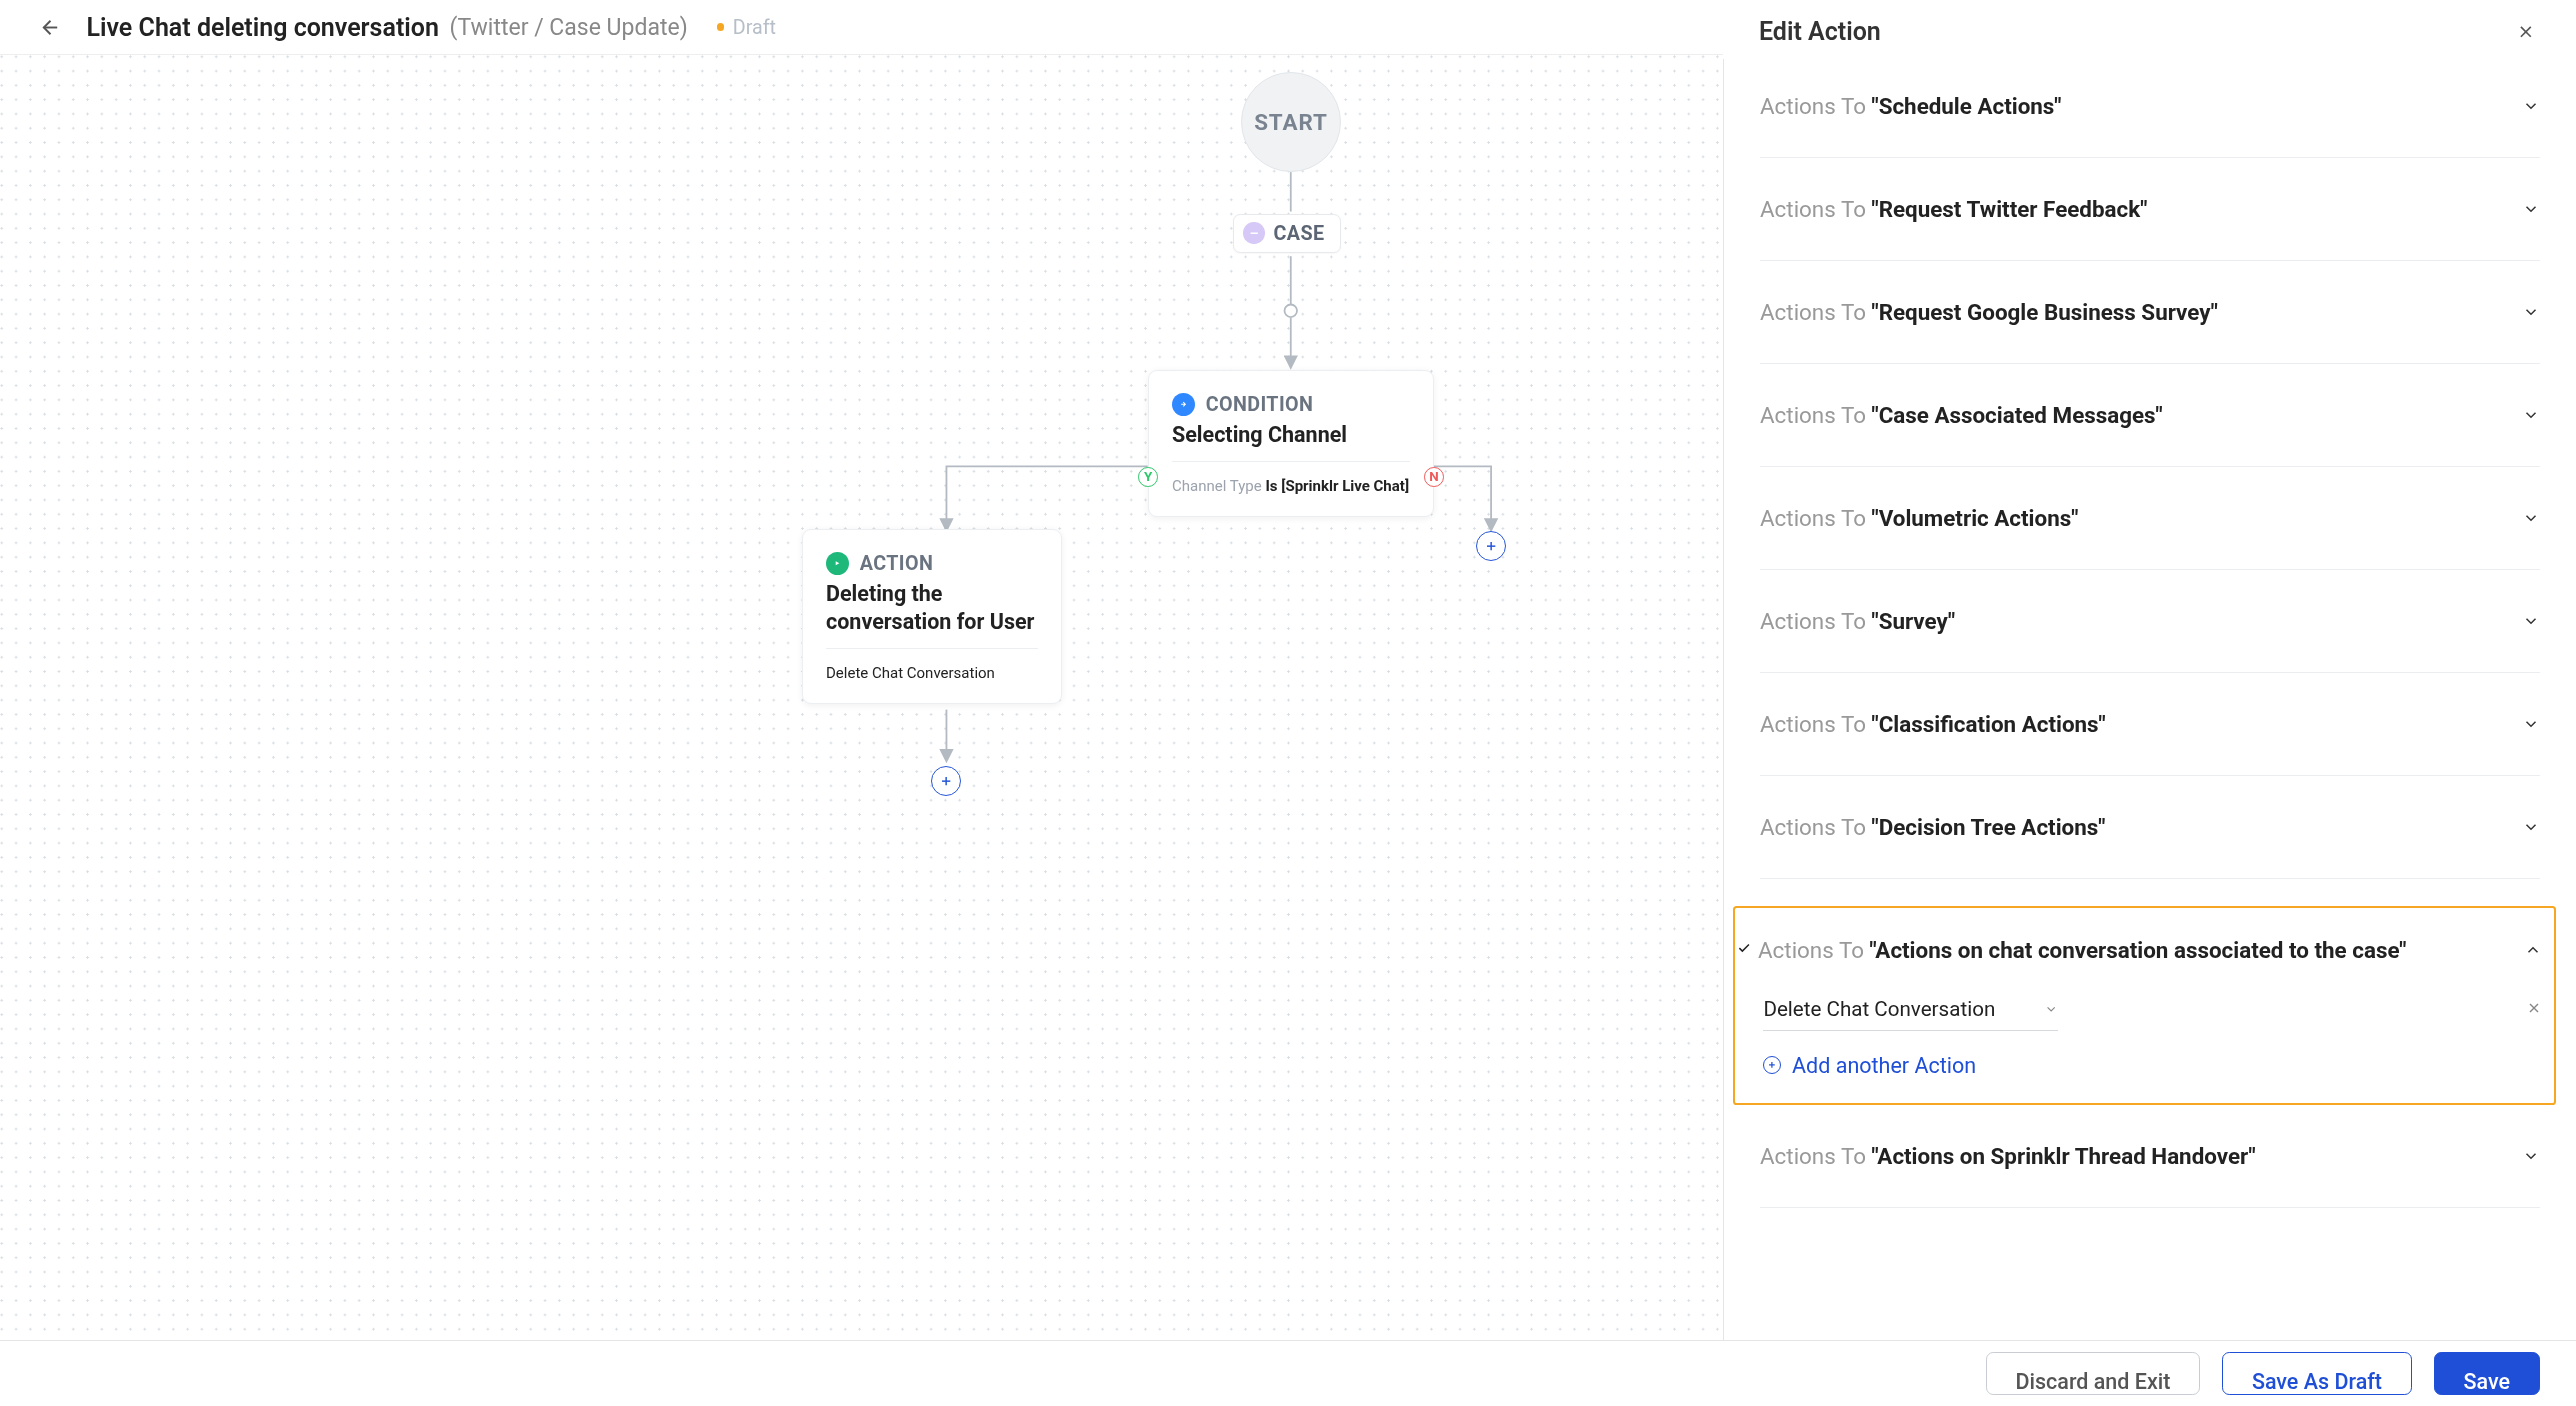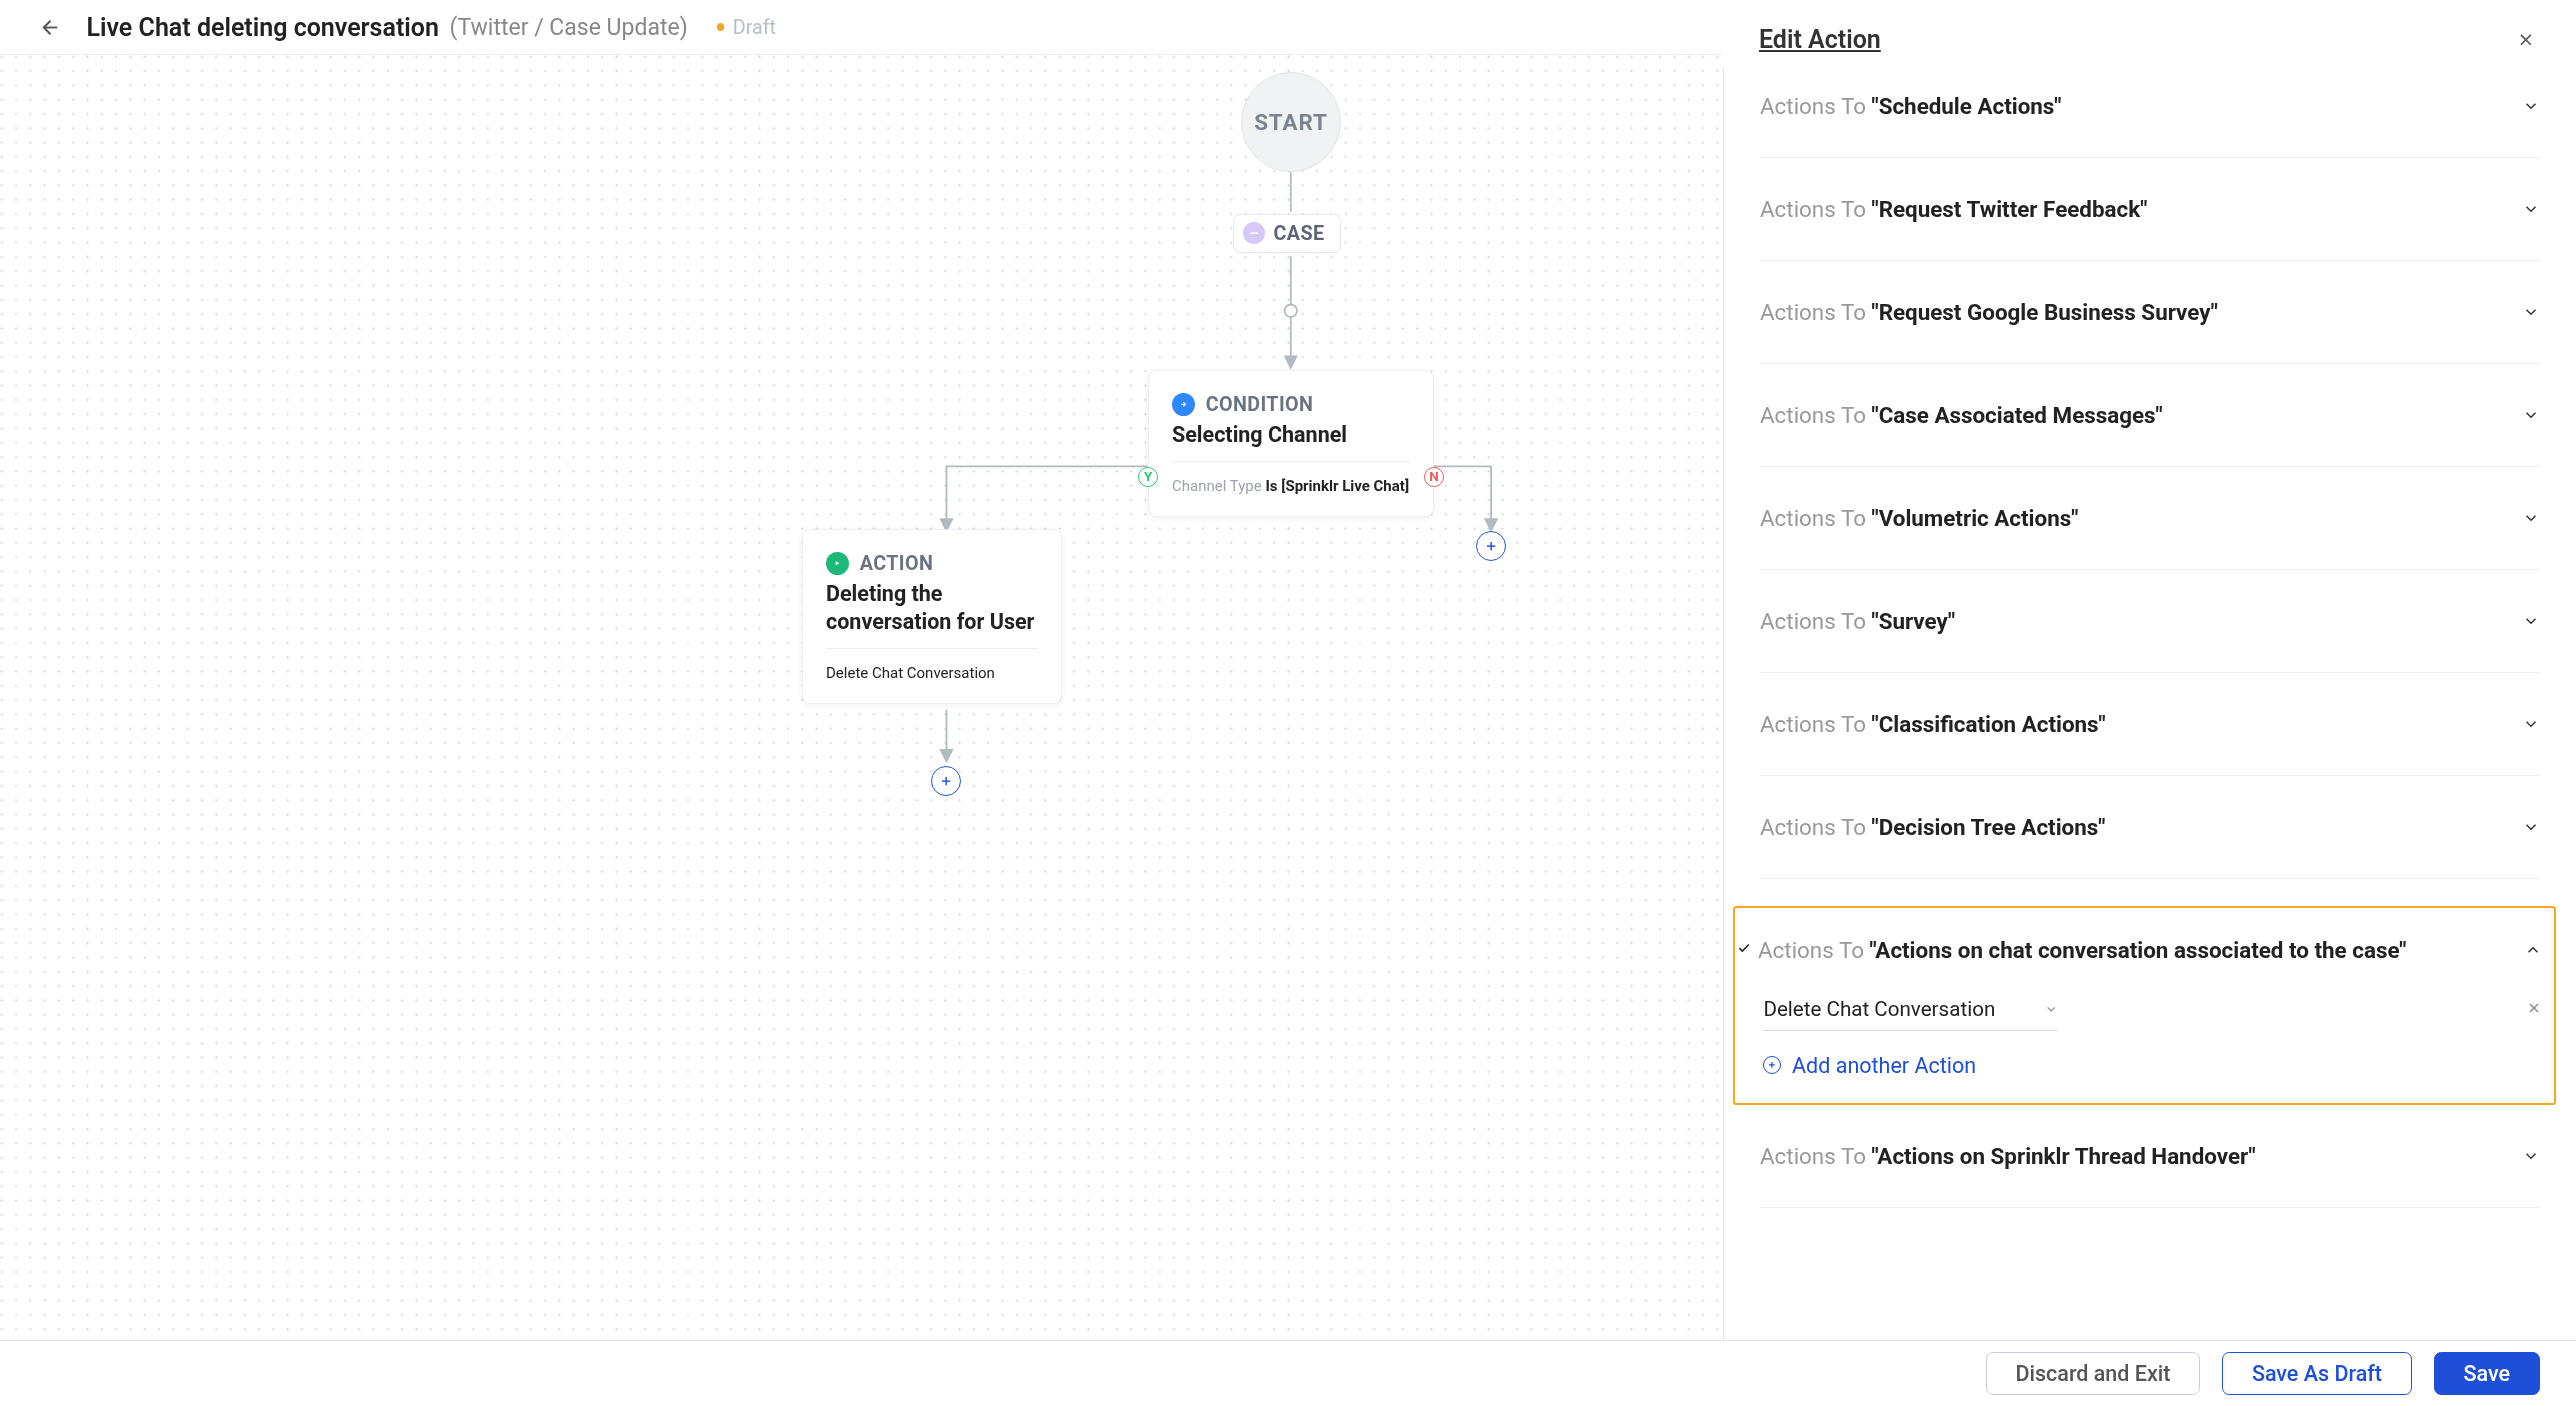--- a/index.html
+++ b/index.html
@@ -40,21 +40,21 @@
 
 .yes-badge, .no-badge { position: absolute; width: 19.7px; height: 19.7px; border-radius: 50%; background: #fff; display: flex; align-items: center; justify-content: center; font-size: 13.4px; font-weight: 700; }
 .yes-badge { border: 1.8px solid #2ec76a; color: #2ec76a; }
 .no-badge { border: 1.8px solid #ef5a5a; color: #ef5a5a; }
 
 .plus-circle { width: 30px; height: 30px; border-radius: 50%; border: 1.8px solid #2656d8; background: #fff; display: flex; align-items: center; justify-content: center; color: #2656d8; cursor: pointer; }
 
 svg.connector { position: absolute; pointer-events: none; }
 
 
-.panel-head { display: flex; align-items: center; justify-content: space-between; padding: 0 36px; height: 55px; position: absolute; top: 12px; right: 0; width: 853px; background: #fff; text-decoration: underline; }
+.panel-head { display: flex; align-items: center; justify-content: space-between; padding: 0 36px; height: 55px; position: absolute; top: 4px; right: 0; width: 853px; background: #fff; }
 .panel-title { font-size: 25px; font-weight: 600; }
 .close-x { width: 29px; height: 29px; display: flex; align-items: center; justify-content: center; cursor: pointer; color: #555; }
 
 .panel-body { flex: 1; overflow-y: auto; padding: 0 36px 18px 36px; }
 .act-row { border-bottom: 0.9px solid #ebedf0; }
 .act-row-head { display: flex; align-items: center; justify-content: space-between; padding: 38px 0; cursor: pointer; }
 .act-row-label { font-size: 22.4px; color: #999; }
 .act-row-label b { color: #222; font-weight: 700; }
 .chev { color: #333; display: flex; }
 
@@ -63,21 +63,21 @@
 .act-expanded .check { position: absolute; left: -21.5px; color: #222; }
 .select-row { display: flex; align-items: center; gap: 18px; padding: 0 0 0 5.4px; }
 .select-box { width: 295px; border-bottom: 0.9px solid #d6d9de; padding: 9px 0; display: flex; align-items: center; justify-content: space-between; font-size: 20.6px; color: #222; cursor: pointer; }
 .select-clear { color: #888; cursor: pointer; margin-left: auto; }
 
 .add-link { display: flex; align-items: center; gap: 10.7px; color: #1f4fd6; font-size: 21.5px; padding: 21.5px 0 0 5.4px; cursor: pointer; }
 .add-link .plus-sm { width: 18px; height: 18px; border-radius: 50%; border: 1.8px solid #1f4fd6; display: flex; align-items: center; justify-content: center; }
 
 
 .footer { height: 66px; border-top: 0.9px solid #e5e5e5; display: flex; align-items: center; justify-content: flex-end; gap: 21.5px; padding: 0 36px; }
-.btn { height: 43px; padding: 8px 29px; border-radius: 7.2px; font-size: 21.5px; cursor: pointer; display: flex; align-items: flex-end; font-weight: 500; }
+.btn { height: 43px; padding: 0 29px; border-radius: 7.2px; font-size: 21.5px; cursor: pointer; display: flex; align-items: flex-end; font-weight: 500; }
 .btn-outline-gray { border: 0.9px solid #c9cdd3; color: #555; background: #fff; }
 .btn-outline-blue { border: 0.9px solid #1f4fd6; color: #1f4fd6; background: #fff; }
 .btn-blue { background: #1f4fd6; color: #fff; border: 0.9px solid #1f4fd6; }
 </style>
 </head>
 <body>
 
 <div class="header">
   <div class="back-btn">
     <svg width="23" height="23" viewBox="0 0 24 24" fill="none" stroke="currentColor" stroke-width="2">

